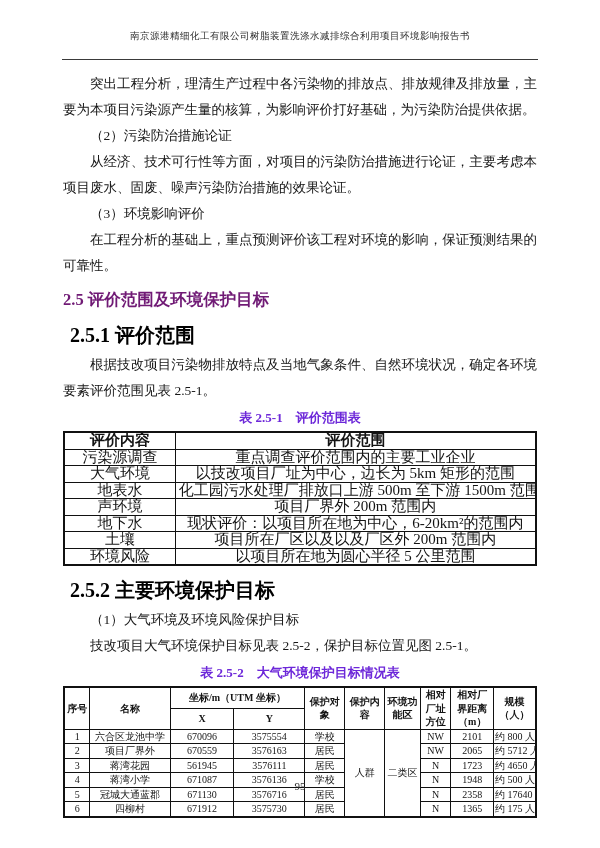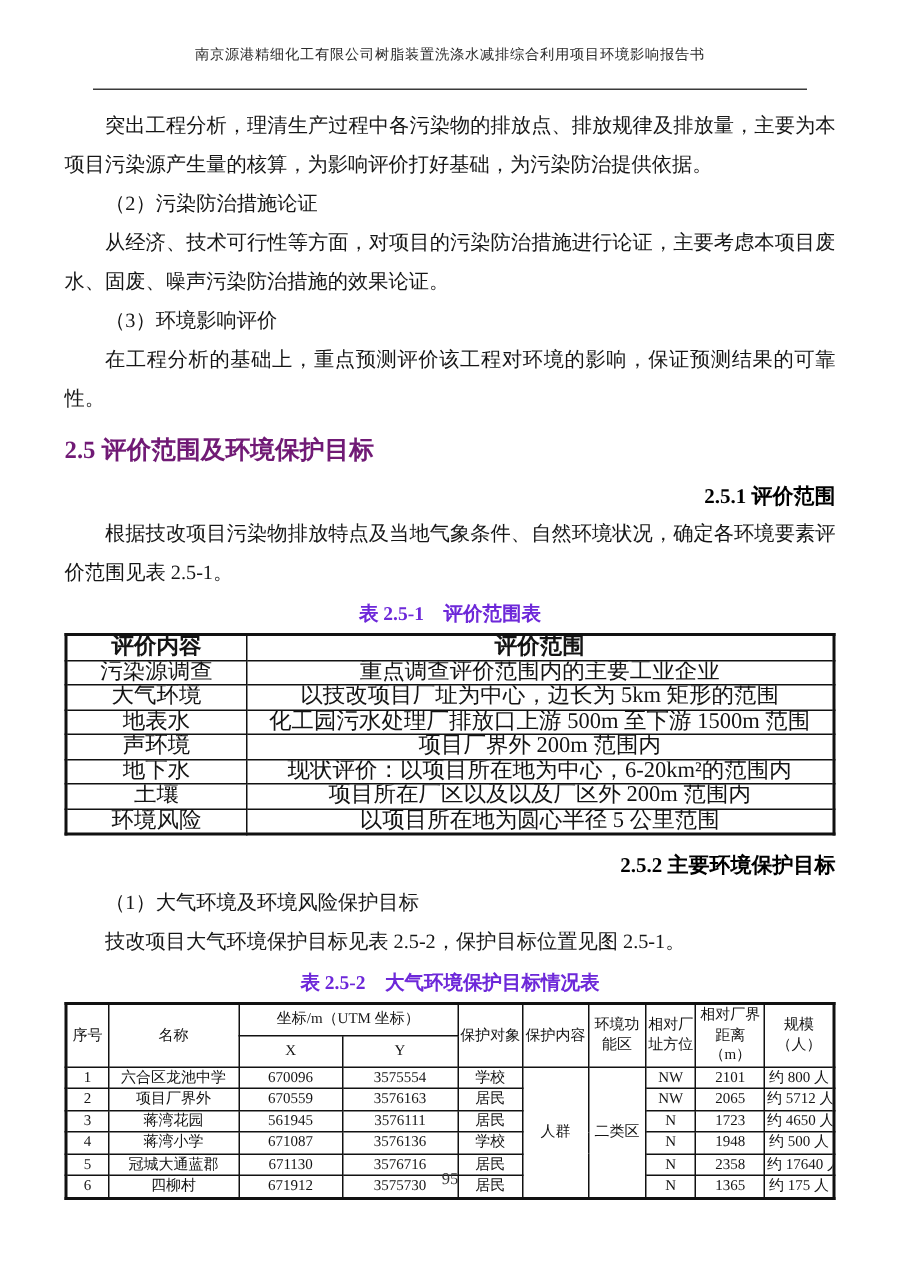--- a/index.html
+++ b/index.html
@@ -5,32 +5,32 @@
   html,body{margin:0;padding:0;background:#e8e8e8;}
   .page{
     width:600px;height:848px;background:#ffffff;position:relative;overflow:hidden;
     font-family:"Liberation Serif","DejaVu Serif",serif;color:#141414;margin:0 auto;
   }
   .header{margin:0 62px;padding-top:30px;}
   .header-title{
     text-align:center;font-size:9.5px;color:#2a2a2a;letter-spacing:0.5px;
     padding-bottom:16px;border-bottom:1.6px solid #3a3a3a;
   }
-  .content{padding:0 43px;}
+  .content{padding:0 63px;}
   p.body{
     margin:0;font-size:13.5px;line-height:26px;text-align:justify;
     text-indent:2em;color:#161616;
   }
   p.first{margin-top:11px;}
   h2.sec{
     font-size:16.5px;font-weight:bold;margin:10px 0 2px 0;color:#701a75;
     font-family:"Liberation Serif","DejaVu Serif",serif;
   }
   h3.sec{
-    font-size:14px;font-weight:bold;margin:11px 0 3px 7px;color:#000;text-align:right;
+    font-size:20px;font-weight:bold;margin:11px 0 3px 7px;color:#000;
   }
   .caption{
     font-weight:bold;text-align:center;font-size:13px;margin:5px 0 4px 0;color:#6d28d9;
     white-space:pre-wrap;
   }
   table.t1{
     width:100%;border-collapse:collapse;table-layout:fixed;
     font-size:15px;border:2px solid #111;
   }
   table.t1 th,table.t1 td{
@@ -40,21 +40,21 @@
   table.t1 th{font-weight:bold;}
   .t1-c1{width:22%;}
   table.t2{
     width:100%;border-collapse:collapse;table-layout:fixed;
     font-size:10px;border:2px solid #111;margin-top:1px;
   }
   table.t2 th,table.t2 td{
     border:1px solid #111;padding:0px 1px;text-align:center;line-height:13.5px;
     overflow:hidden;
   }
-  table.t2 th{font-weight:normal;}
+  table.t2 th{font-weight:bold;}
   table.t2 td{white-space:nowrap;}
   .page-number{
     position:absolute;left:0;top:780px;width:100%;text-align:center;
     font-size:11px;color:#333;
   }
 </style>
 </head>
 <body>
 
 <div class="page">

